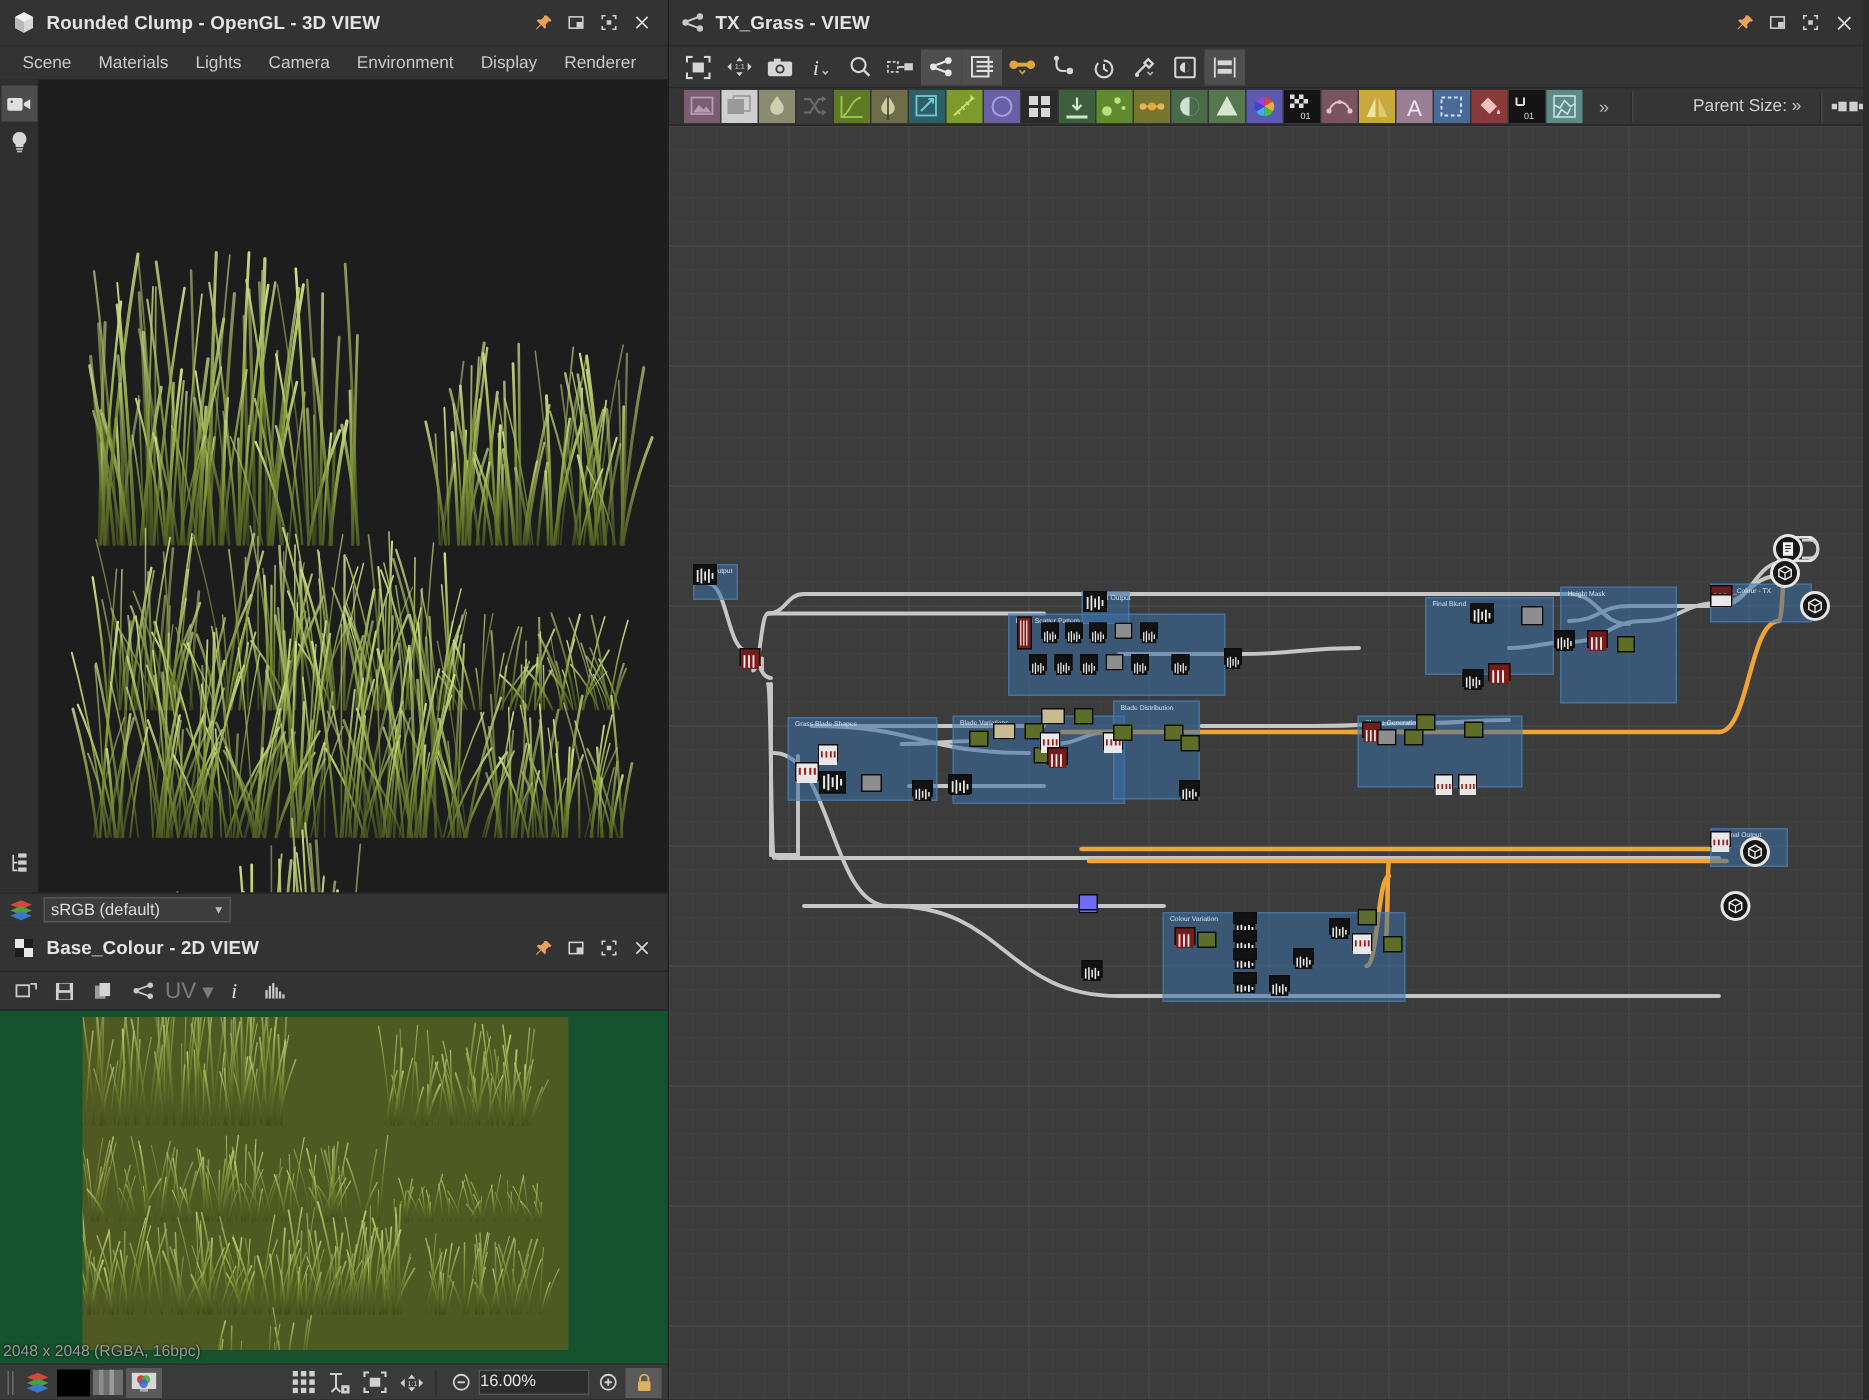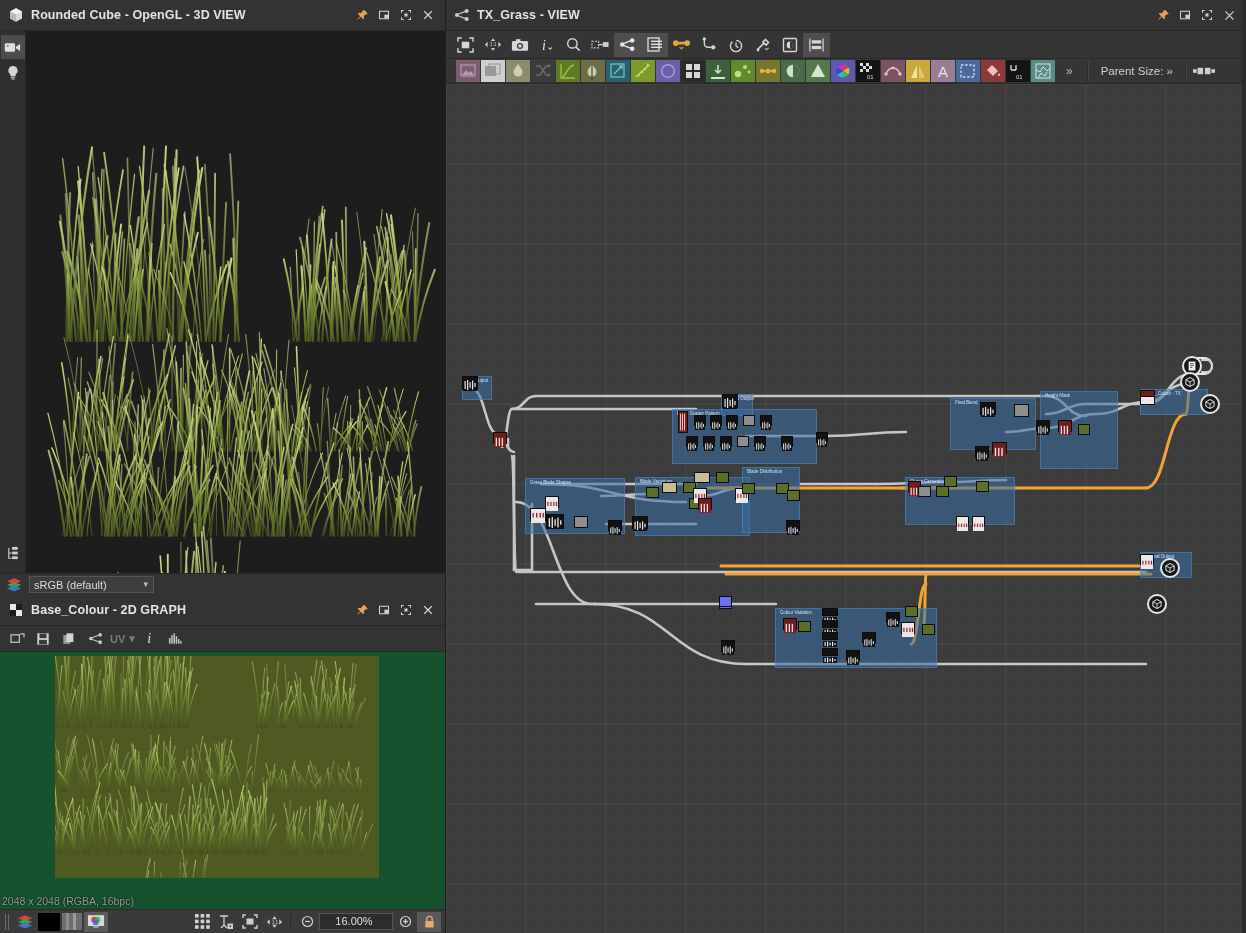--- a/index.html
+++ b/index.html
@@ -36,49 +36,49 @@
     border-top:1px solid #272727; }
   .cb-icon { width:18px; height:16px; margin-right:5px; display:flex; align-items:center; }
   .cb-select { height:17px; min-width:125px; background:#3d3d3d; border:1px solid #555;
     font-size:11px; color:#dcdcdc; display:flex; align-items:center; padding:0 4px; position:relative;}
   .cb-select .caret { position:absolute; right:5px; top:2px; font-size:9px; color:#bdbdbd;}
 
   .view2d-wrap { flex:1 1 auto; display:flex; flex-direction:column; background:#2f2f2f; min-height:0; }
   .toolbar2d { height:26px; background:#333333; display:flex; align-items:center; padding-left:4px;
     border-bottom:1px solid #272727; }
   .tb2-btn { width:26px; height:24px; display:flex; align-items:center; justify-content:center; }
-  .tb2-uv { font-size:11px; color:#7c7c7c; padding:0 2px; display:flex; align-items:center;font-weight:bold; }
+  .tb2-uv { font-size:15px; color:#7c7c7c; padding:0 2px; display:flex; align-items:center; }
 
   .canvas2d { flex:1 1 auto; background:#14532d; position:relative; overflow:hidden; }
   .tex2d { position:absolute; left:55px; top:4px; width:324px; height:222px; background:#4f5a23; overflow:hidden;}
   .tex-status { position:absolute; left:2px; bottom:2px; font-size:10.5px; color:#9a9a9a; text-shadow:0 0 2px #000;}
 
   .statusbar2d { height:24px; background:#3a3a3a; border-top:1px solid #2a2a2a;
     display:flex; align-items:center; padding:0 4px; }
   .sb-grip { width:7px; height:16px; margin-right:3px; }
   .sb-btn { width:24px; height:20px; display:flex; align-items:center; justify-content:center; }
   .sb-btn.active { background:#5a5a5a; }
   .sb-sep { width:1px; height:18px; background:#2b2b2b; margin:0 4px; }
   .sb-swatch { width:22px; height:18px; }
   .zoomfield { width:74px; height:17px; background:#2c2c2c; border:1px solid #555; color:#e0e0e0;
-    font-size:11px; text-align:center; padding-right:4px; line-height:15px; }
+    font-size:11px; text-align:left; padding-right:4px; line-height:15px; }
 
   
   .right-col { flex:1 1 auto; height:933px; background:#2c2c2c; display:flex; flex-direction:column; }
   .gtoolbar { height:28px; background:#353535; display:flex; align-items:center; padding-left:6px;
     border-bottom:1px solid #2a2a2a; }
   .gt-btn { width:27px; height:24px; display:flex; align-items:center; justify-content:center; color:#d2d2d2;}
   .gt-btn.on { background:#4e4e4e; }
 
   .gtoolbar2 { height:25px; background:#353535; display:flex; align-items:center; padding-left:10px;
     border-bottom:1px solid #262626; }
   .nodebtn { width:24px; height:22px; margin-right:1px; display:flex; align-items:center;
     justify-content:center; position:relative; overflow:hidden; }
   .chev { font-size:12px; color:#b9b9b9; padding:0 10px; }
-  .parentsize { font-size:11.5px; color:#d0d0d0; padding:0 8px; white-space:nowrap; }
+  .parentsize { font-size:11.5px; color:#d0d0d0; padding:0 8px; white-space:nowrap;margin-left:28px; }
   .vsep { width:2px; height:20px; border-left:1px solid #2a2a2a; border-right:1px solid #444; margin:0 4px;}
 
   .graph { flex:1 1 auto; position:relative; overflow:hidden; background:#3c3c3c; }
 
   
   .gframe { position:absolute; background:rgba(58,110,165,.55); border:1px solid rgba(80,140,200,.5);}
   .gframe .flabel { position:absolute; top:1px; left:4px; font-size:4.5px; color:#cfe2f3; white-space:nowrap;}
   .node { position:absolute; background:#161616; border:1px solid #0c0c0c; }
   .node.n-red { background:#6e1c1c; }
   .node.n-green{ background:#5d6e28; }
@@ -102,21 +102,21 @@
   <div class="left-col">
 
     <div class="panel-title">
       <span class="pt-icon">
         <svg viewBox="0 0 16 16">
             <path d="M8 1.2 14 4.4v7.2L8 14.8 2 11.6V4.4z" fill="#d8d8d8"></path>
             <path d="M8 1.2 14 4.4 8 7.6 2 4.4z" fill="#f0f0f0"></path>
             <path d="M8 7.6v7.2L2 11.6V4.4z" fill="#b8b8b8"></path>
           </svg>
       </span>
-      <span class="pt-text">Rounded Cube - OpenGL - 3D VIEW</span>
+      <span class="pt-text">Rounded Clump - OpenGL - 3D VIEW</span>
       <span class="pt-spacer"></span>
       <span class="pt-btn">
         <svg width="13" height="13" viewBox="0 0 16 16">
             <path d="M10.5 1.6 14.4 5.5l-1.3 1.3-1-.4-2.6 2.6.5 2.3-1.2 1.2-3-3-3.6 3.6-.6-.6L5.2 8.9l-3-3L3.4 4.7l2.3.5L8.3 2.6l-.4-1z" fill="#e8a05a"></path>
           </svg>
       </span>
       <span class="pt-btn">
         <svg width="12" height="12" viewBox="0 0 16 16">
             <rect x="2" y="3" width="12" height="10" fill="none" stroke="#d0d0d0" stroke-width="1.4"></rect>
             <rect x="8.5" y="7.5" width="5" height="5" fill="#d0d0d0"></rect>
@@ -132,20 +132,29 @@
       </span>
       <span class="pt-btn">
         <svg width="12" height="12" viewBox="0 0 16 16">
             <g stroke="#d8d8d8" stroke-width="1.5">
               <path d="M3 3l10 10M13 3L3 13"></path>
             </g>
           </svg>
       </span>
     </div>
 
+    <div class="menubar">
+      <span class="mi">Scene</span>
+      <span class="mi">Materials</span>
+      <span class="mi">Lights</span>
+      <span class="mi">Camera</span>
+      <span class="mi">Environment</span>
+      <span class="mi">Display</span>
+      <span class="mi">Renderer</span>
+    </div>
 
     <div class="view3d-wrap">
       <div class="tool-rail">
         <div class="rail-btn active">
           <svg width="17" height="13" viewBox="0 0 20 14">
               <rect x="1" y="2" width="12" height="10" rx="1.5" fill="#e0e0e0"></rect>
               <path d="M14 6l5-3v8l-5-3z" fill="#e0e0e0"></path>
               <circle cx="4.5" cy="5" r="1" fill="#555"></circle>
             </svg>
         </div>
@@ -841,21 +850,21 @@
 
     <div class="view2d-wrap">
       <div class="panel-title">
         <span class="pt-icon">
           <svg viewBox="0 0 16 16">
               <rect x="2" y="2" width="12" height="12" fill="#1c1c1c"></rect>
               <rect x="2" y="2" width="6" height="6" fill="#e8e8e8"></rect>
               <rect x="8" y="8" width="6" height="6" fill="#e8e8e8"></rect>
             </svg>
         </span>
-        <span class="pt-text">Base_Colour - 2D GRAPH</span>
+        <span class="pt-text">Base_Colour - 2D VIEW</span>
         <span class="pt-spacer"></span>
         <span class="pt-btn">
           <svg width="13" height="13" viewBox="0 0 16 16">
               <path d="M10.5 1.6 14.4 5.5l-1.3 1.3-1-.4-2.6 2.6.5 2.3-1.2 1.2-3-3-3.6 3.6-.6-.6L5.2 8.9l-3-3L3.4 4.7l2.3.5L8.3 2.6l-.4-1z" fill="#e8a05a"></path>
             </svg>
         </span>
         <span class="pt-btn">
           <svg width="12" height="12" viewBox="0 0 16 16">
               <rect x="2" y="3" width="12" height="10" fill="none" stroke="#d0d0d0" stroke-width="1.4"></rect>
               <rect x="8.5" y="7.5" width="5" height="5" fill="#d0d0d0"></rect>

